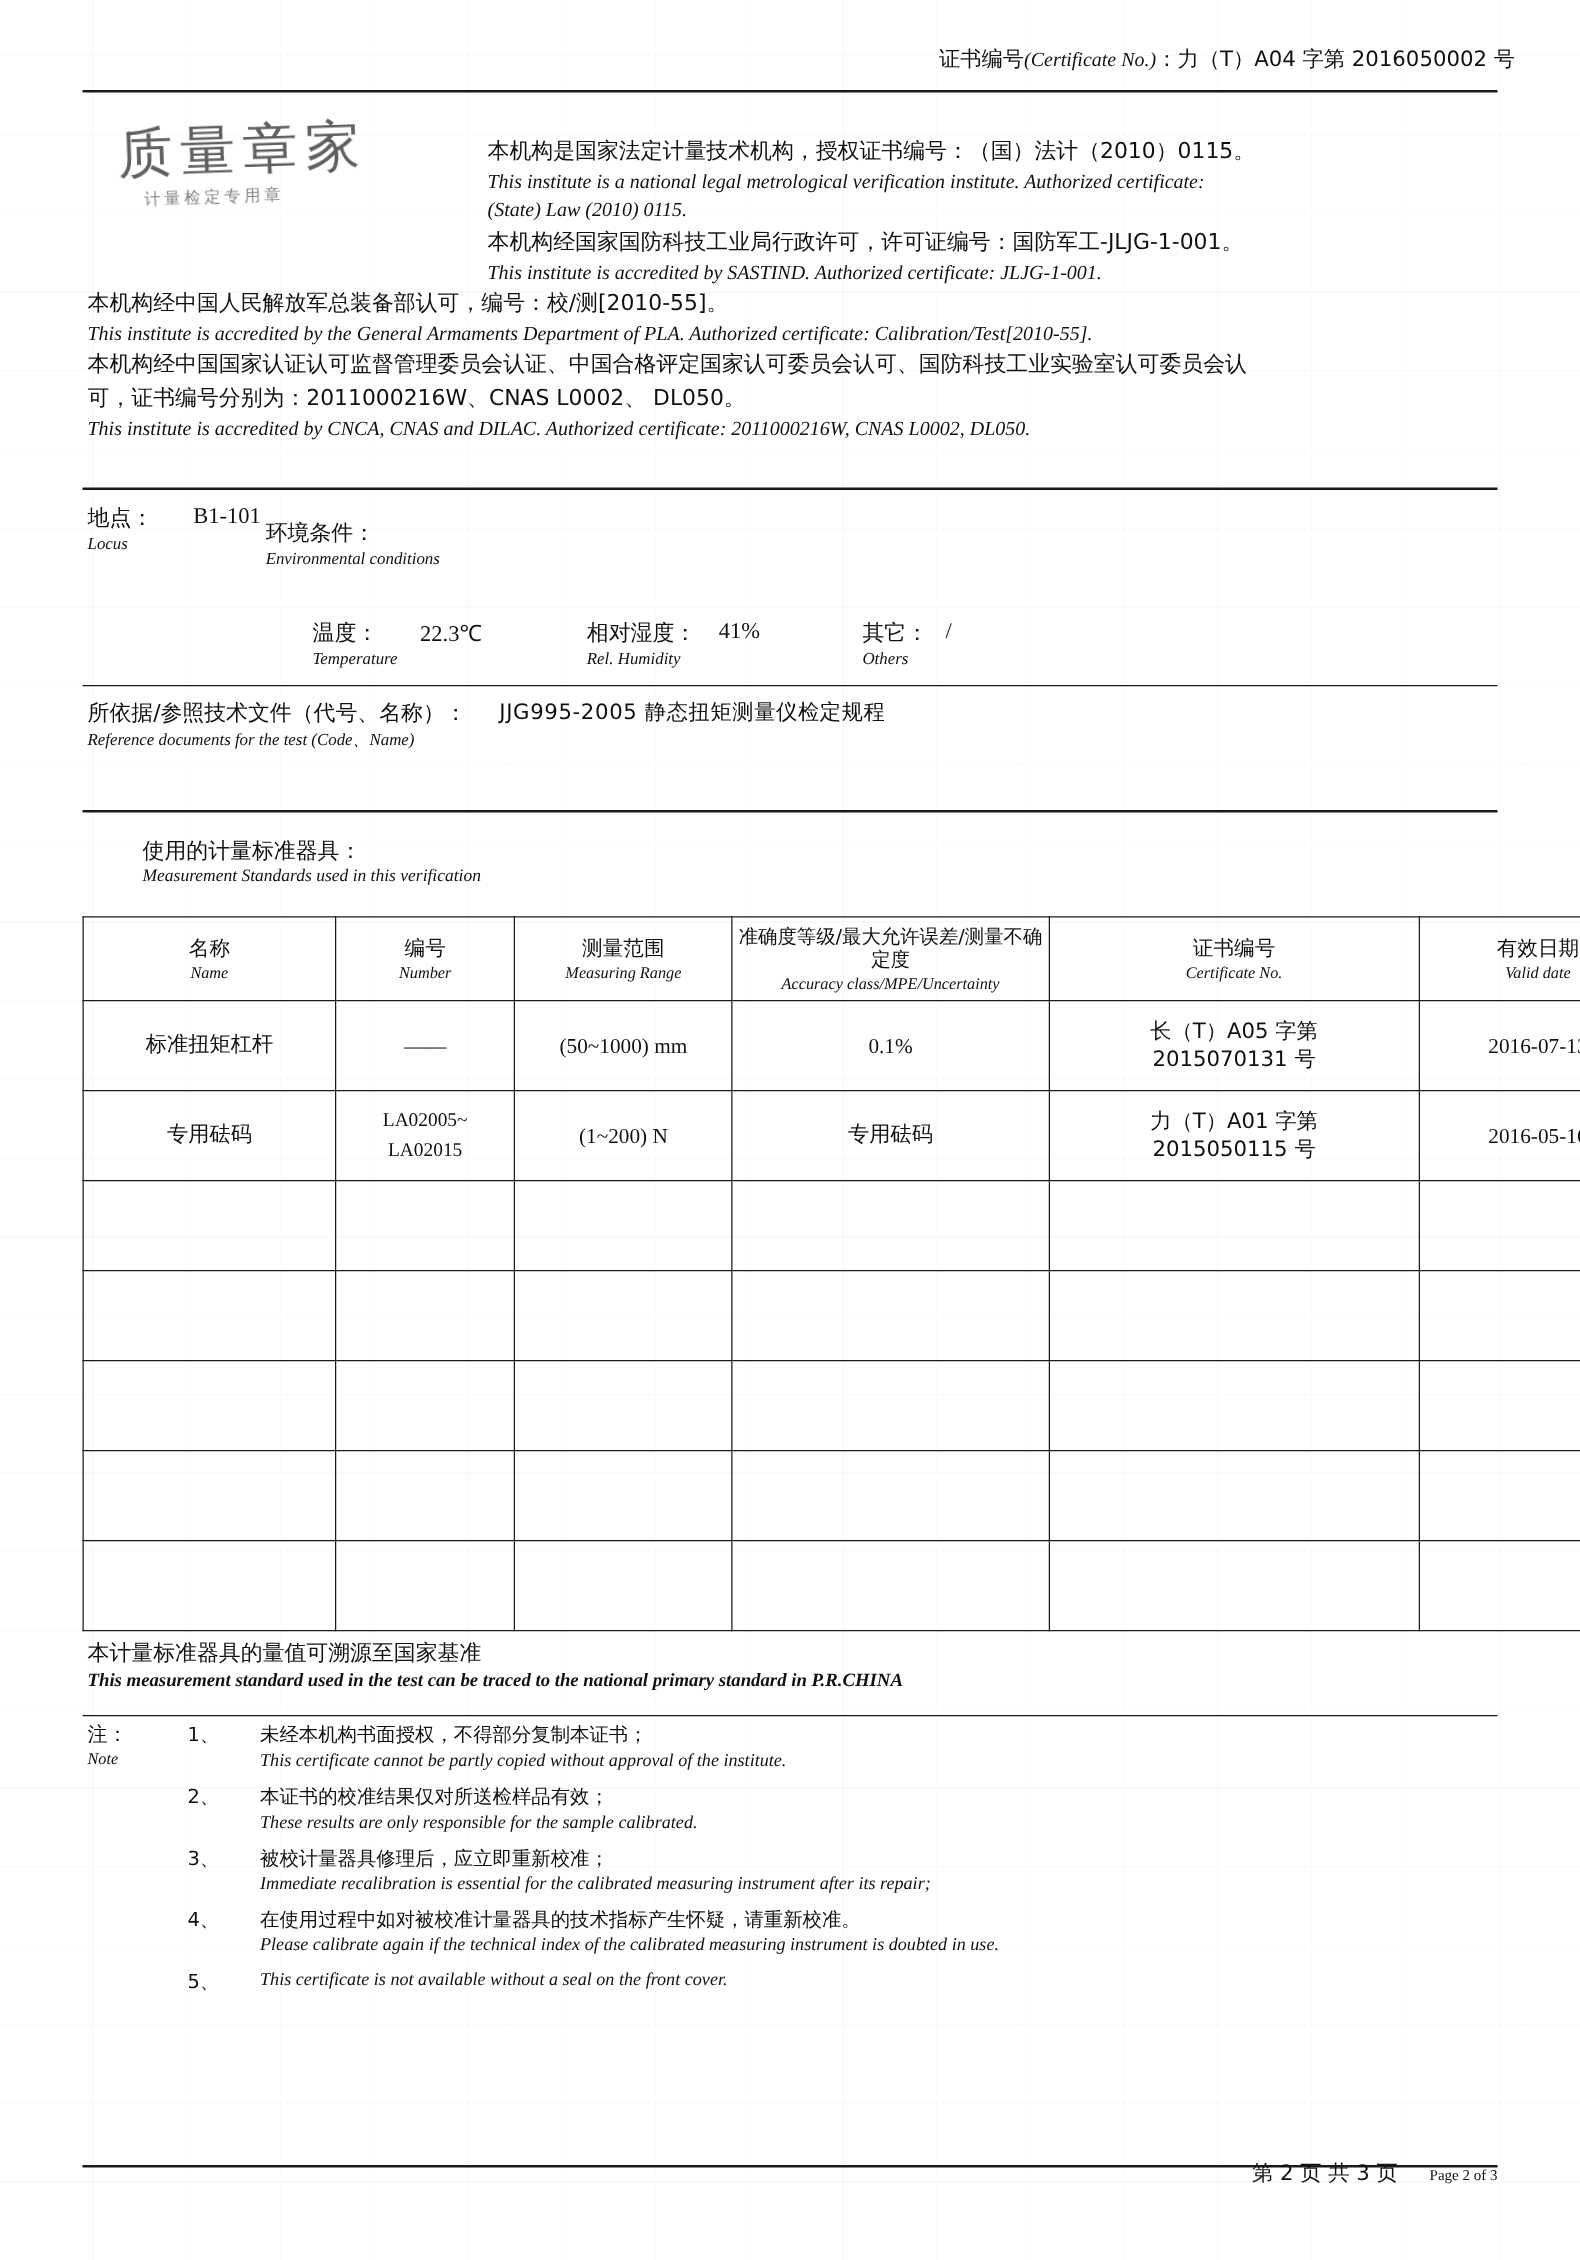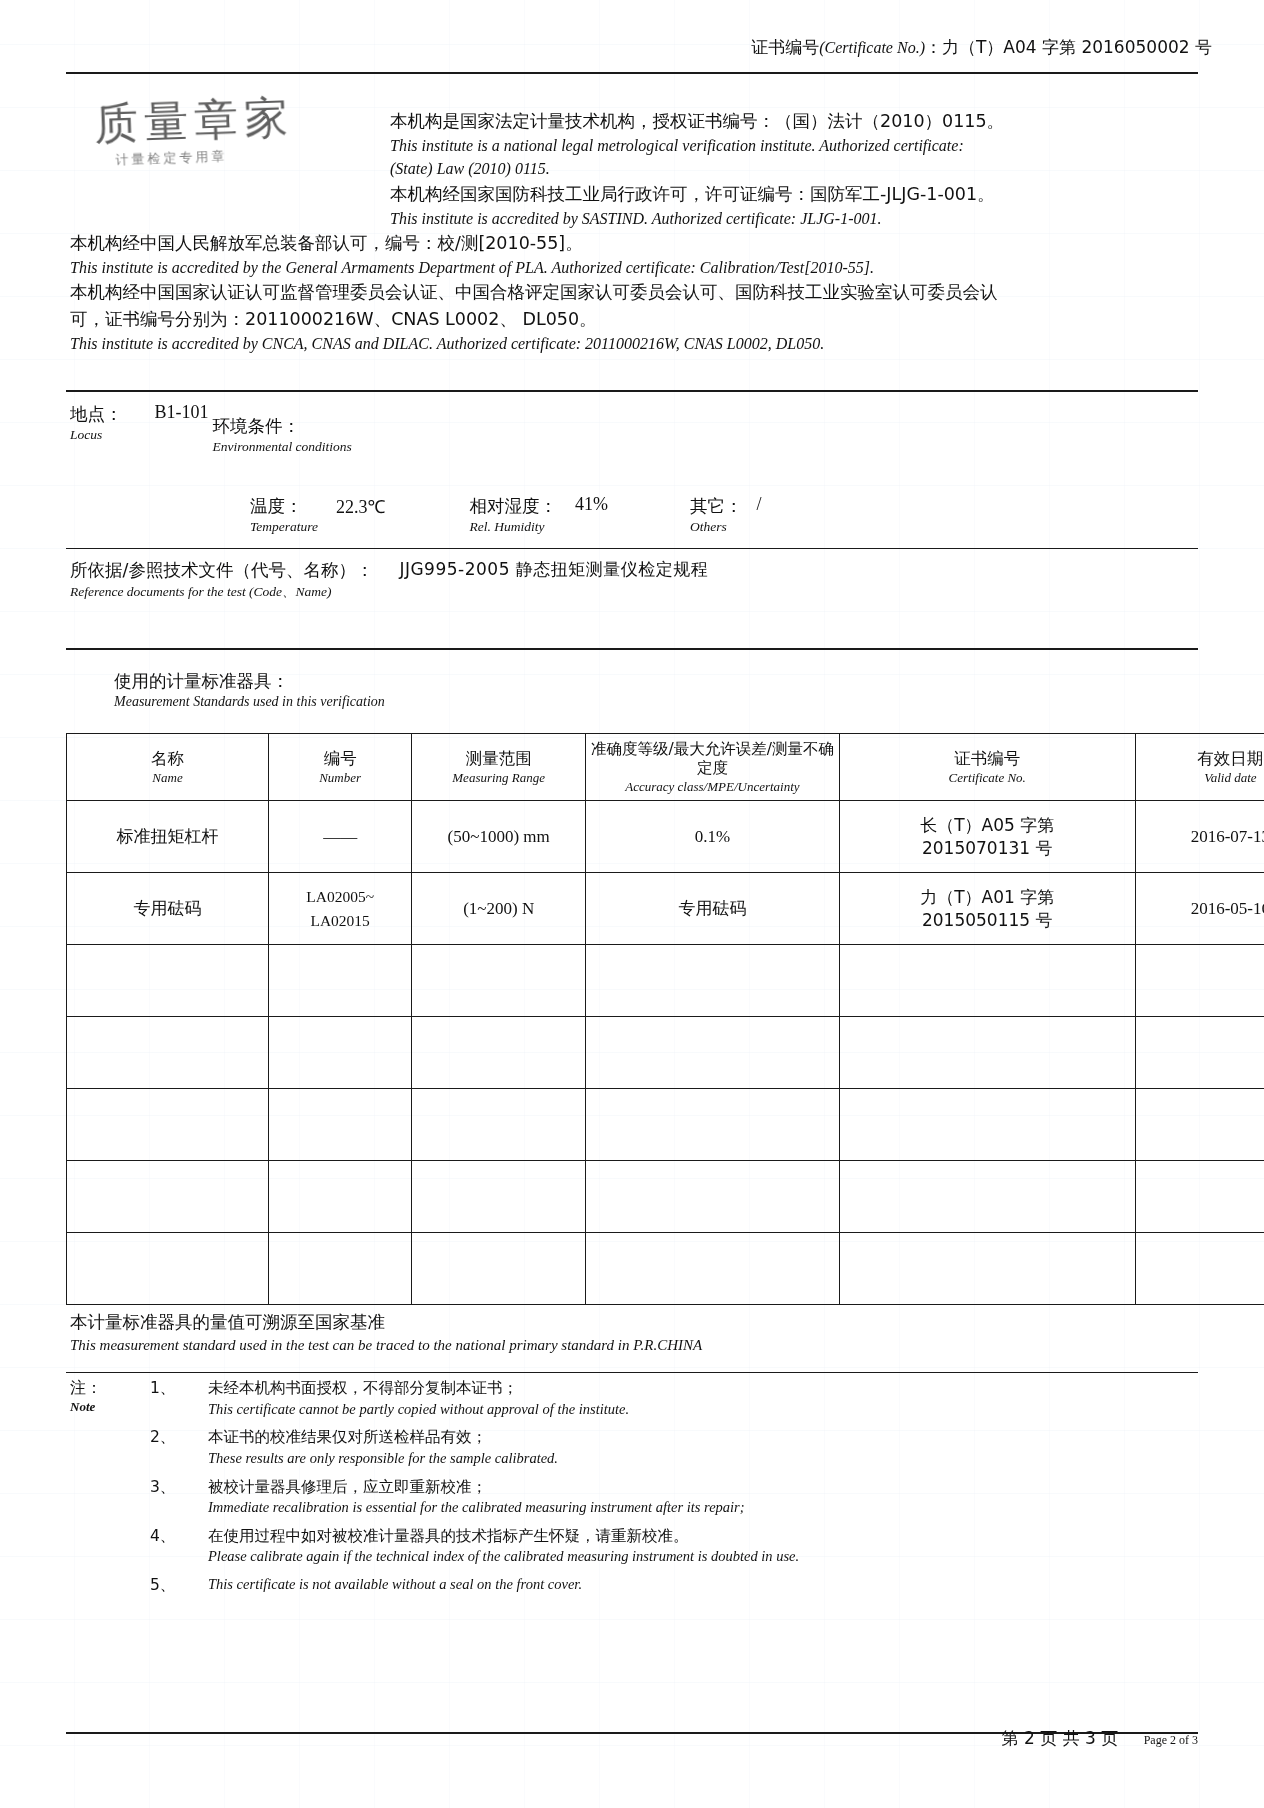--- a/index.html
+++ b/index.html
@@ -122,27 +122,27 @@
   }
   table.std td { height: 63px; }
   .th-c { font-family: "DejaVu Sans", sans-serif; font-size: 16.5px; display: block; line-height: 1.25; }
   .th-e { font-family: "Liberation Serif", serif; font-style: italic; font-size: 13px; display: block; line-height: 1.2; }
   .cell-cn { font-family: "DejaVu Sans", sans-serif; font-size: 17px; line-height: 1.35; }
   .cell-num { font-family: "Liberation Serif", serif; font-size: 17px; line-height: 1.5; }
 
   
   .trace { position: absolute; left: 70px; top: 1310px; width: 960px; }
   .trace .c { font-family: "DejaVu Sans", sans-serif; font-size: 17.5px; }
-  .trace .e { font-family: "Liberation Serif", serif; font-style: italic; font-weight: normal; font-size: 15px; margin-top: 3px; }
+  .trace .e { font-family: "Liberation Serif", serif; font-style: italic; font-weight: bold; font-size: 15px; margin-top: 3px; }
 
   
   .notes { position: absolute; left: 70px; top: 1378px; width: 960px; }
   .note-head { position: absolute; left: 0; top: 0; width: 70px; }
   .note-head .c { font-family: "DejaVu Sans", sans-serif; font-size: 16px; display: block; }
-  .note-head .e { font-family: "Liberation Serif", serif; font-style: italic; font-size: 13px; display: block; font-weight: bold; }
+  .note-head .e { font-family: "Liberation Serif", serif; font-style: italic; font-size: 13px; display: block; }
   .note-list { margin-left: 80px; }
   .note-item { margin-bottom: 8px; position: relative; }
   .note-idx { position: absolute; left: 0; top: 0; font-family: "DejaVu Sans", sans-serif; font-size: 15.5px; }
   .note-body { margin-left: 58px; }
   .note-c { font-family: "DejaVu Sans", sans-serif; font-size: 15.5px; line-height: 1.4; }
   .note-e { font-family: "Liberation Serif", serif; font-style: italic; font-size: 14.5px; line-height: 1.35; }
 
   
   .footer {
     position: absolute;

